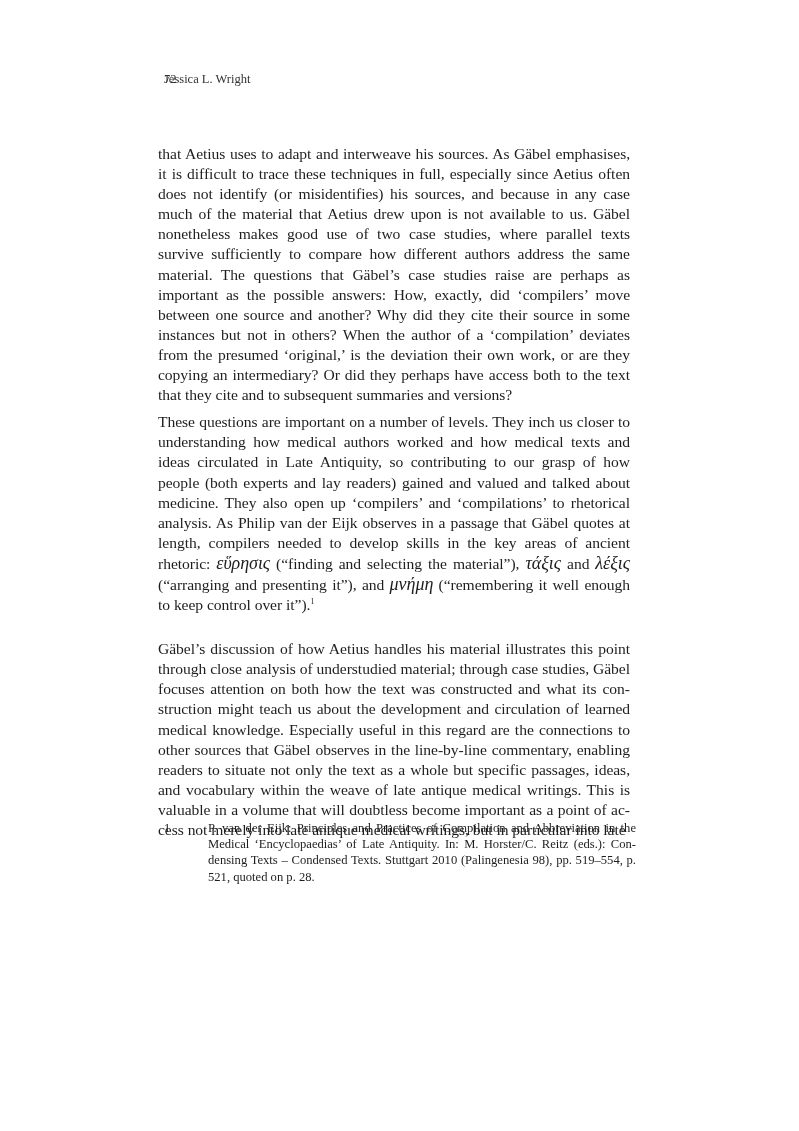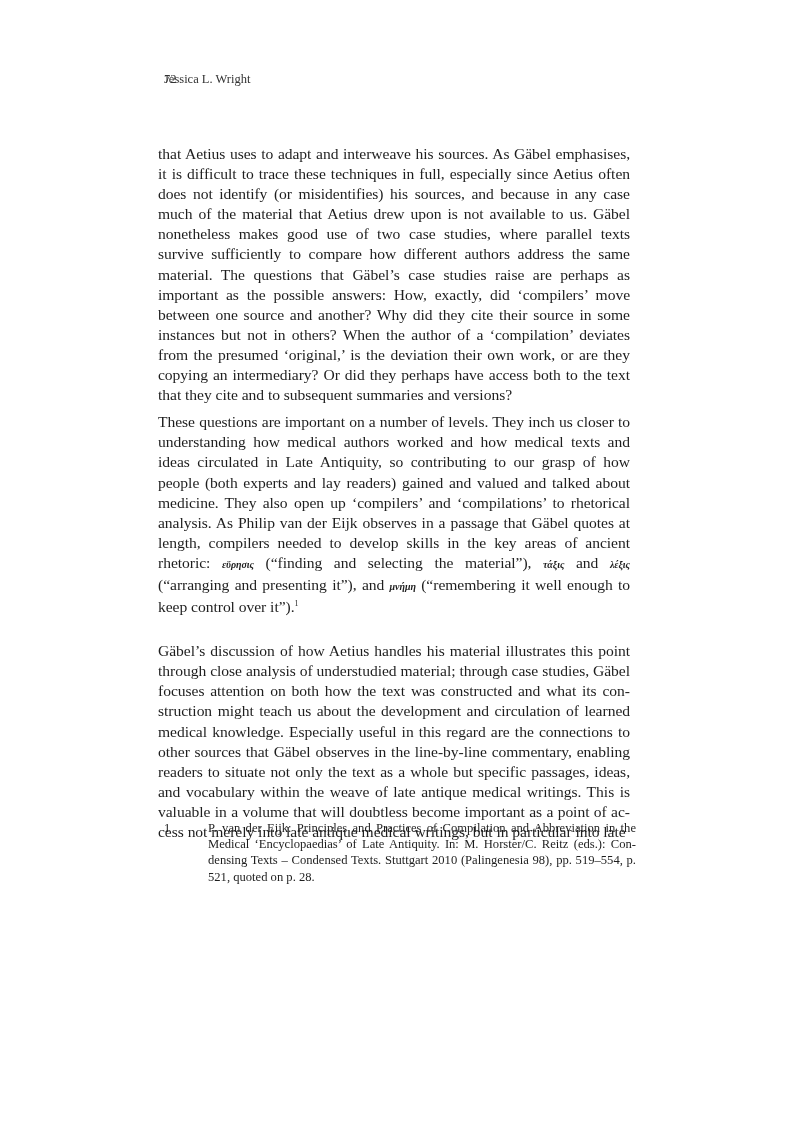--- a/index.html
+++ b/index.html
@@ -6,21 +6,21 @@
   body { width: 799px; height: 1131px; position: relative; overflow: hidden;
          font-family: "Liberation Serif", "DejaVu Serif", serif; color: #1e1e1e; }
   .header { position: absolute; top: 72px; left: 164px; width: 472px; height: 20px;
             font-size: 12.5px; color: #333; }
   .page-num { position: absolute; left: 0; top: 0; }
   .running-head { position: absolute; left: 0; right: 11px; top: 0; text-align: left; }
   .body { position: absolute; top: 144px; left: 158px; width: 472px; }
   .para { margin: 0 0 7px 0; font-size: 15.6px; line-height: 20.1px;
           text-align: justify; hyphens: manual; letter-spacing: -0.05px; }
   .para:last-child { margin-bottom: 0; margin-top: 24px; }
-  .greek { font-style: italic; font-size: 10px; font-weight: bold; }
+  .greek { font-style: italic; font-size: 18px; }
   sup.fnref { font-size: 8px; vertical-align: super; line-height: 0; }
   .footnotes { position: absolute; top: 820px; left: 164px; width: 472px;
                font-size: 12.6px; line-height: 16.2px; }
   .fn { display: flex; }
   .fn-num { width: 38px; flex: none; }
   .fn-text { flex: 1; text-align: justify; margin-left: 6px; }
 </style>
 </head>
 <body>
 

